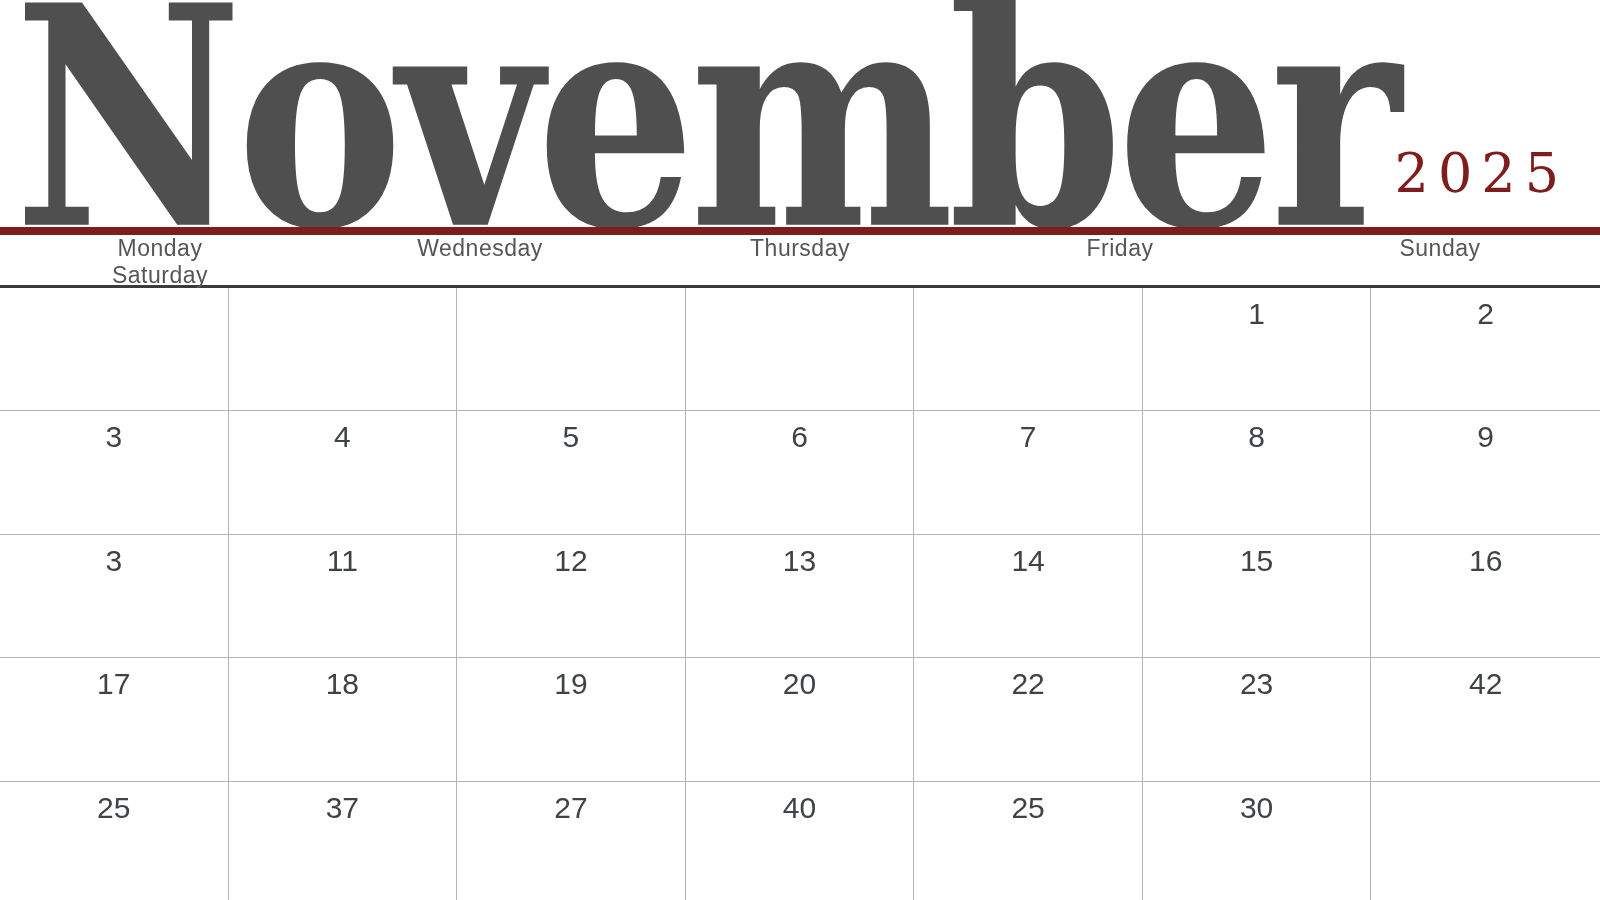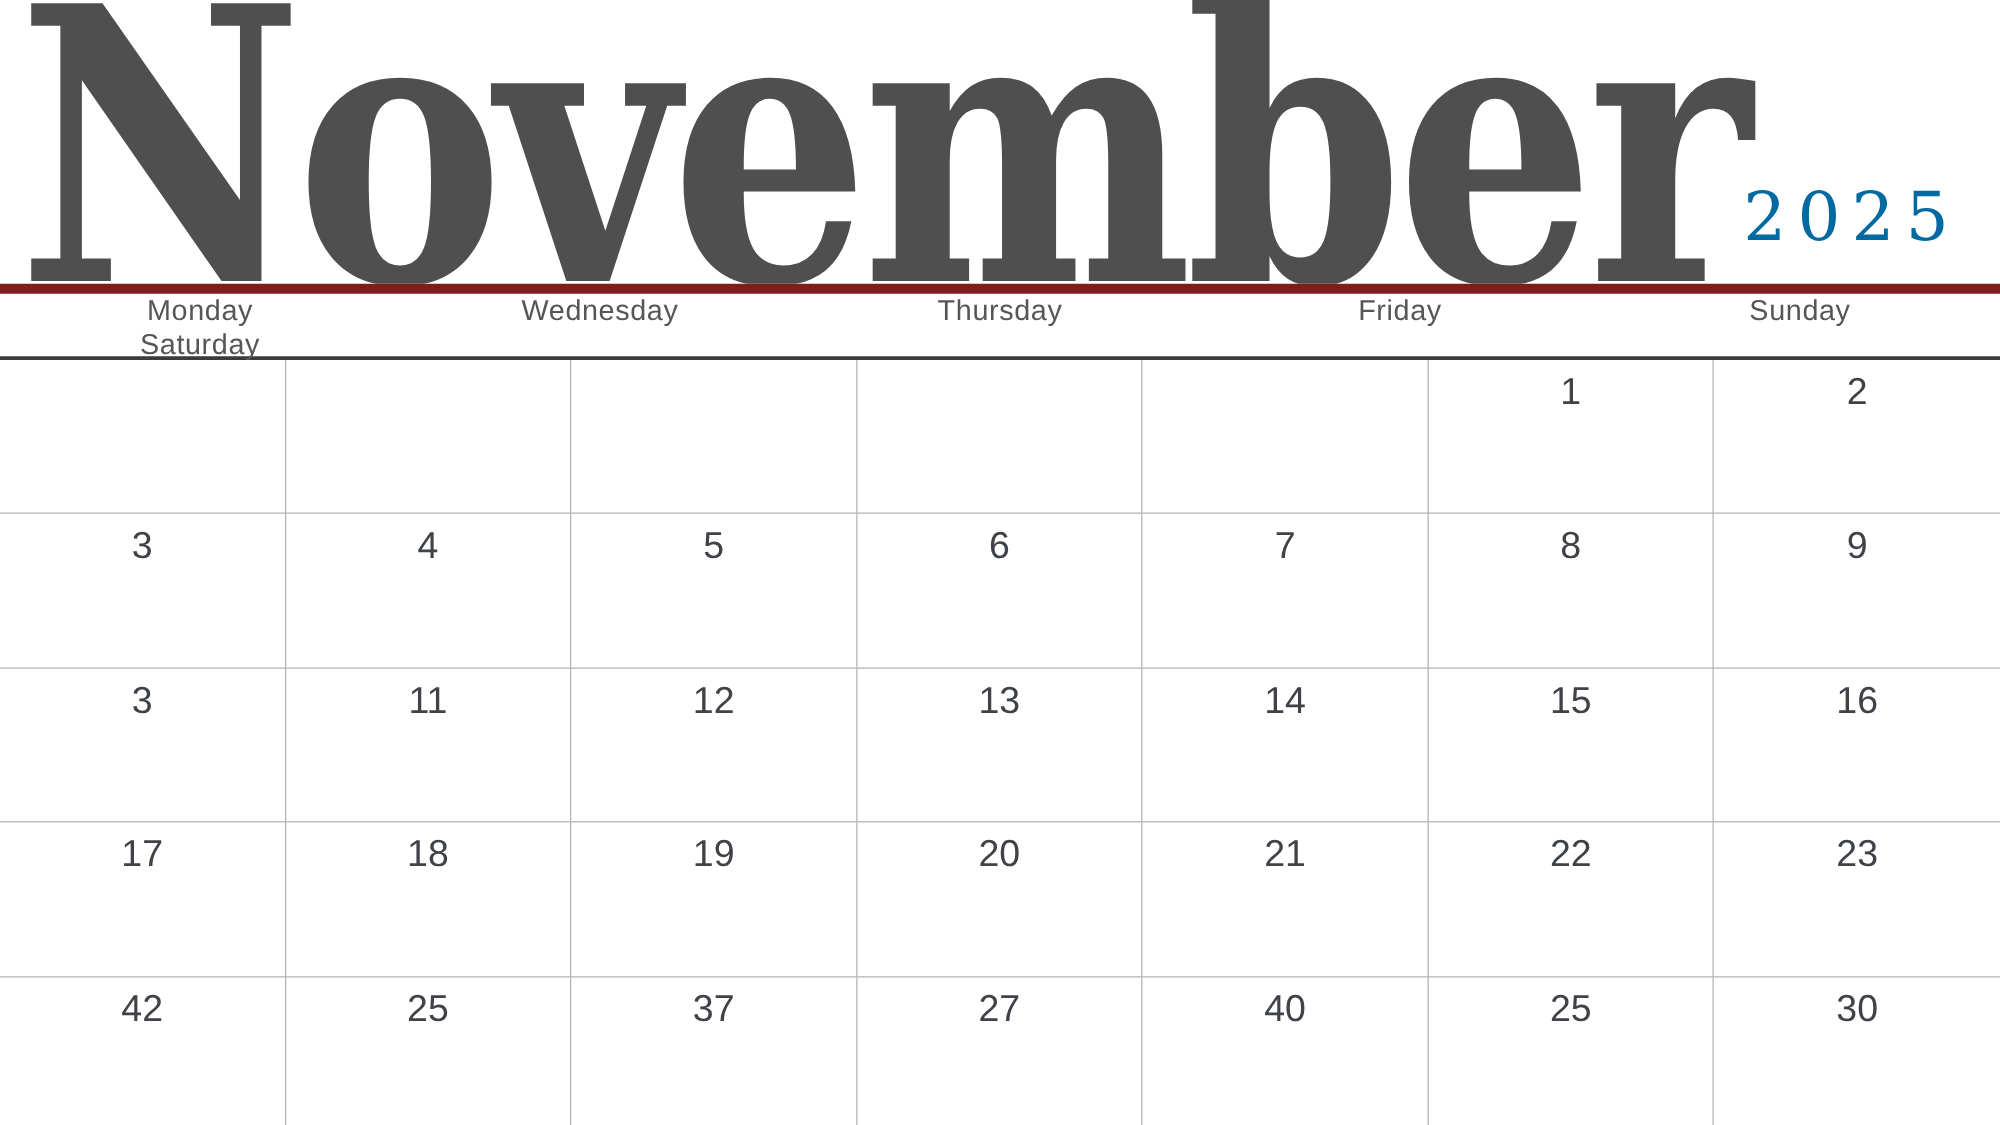--- a/index.html
+++ b/index.html
@@ -40,21 +40,21 @@
     white-space: nowrap;
   }
   .year-label {
     position: absolute;
     right: 32px;
     bottom: 22px;
     font-family: "DejaVu Serif", serif;
     font-weight: 400;
     font-size: 54px;
     letter-spacing: 9px;
-    color: #0369a1;
+    color: #7f1d1d;
   }
 
   
   .weekday-row {
     display: grid;
     grid-template-columns: repeat(5, 1fr);
     height: 50px;
     align-items: center;
     border-bottom: 3px solid #3b3b3b;
   }
@@ -127,21 +127,20 @@
     <div class="day-cell">12</div>
     <div class="day-cell">13</div>
     <div class="day-cell">14</div>
     <div class="day-cell">15</div>
     <div class="day-cell">16</div>
 
     <div class="day-cell">17</div>
     <div class="day-cell">18</div>
     <div class="day-cell">19</div>
     <div class="day-cell">20</div>
-    <div class="day-cell">21</div>
     <div class="day-cell">22</div>
     <div class="day-cell">23</div>
 
     <div class="day-cell">42</div>
     <div class="day-cell">25</div>
     <div class="day-cell">37</div>
     <div class="day-cell">27</div>
     <div class="day-cell">40</div>
     <div class="day-cell">25</div>
     <div class="day-cell">30</div>

